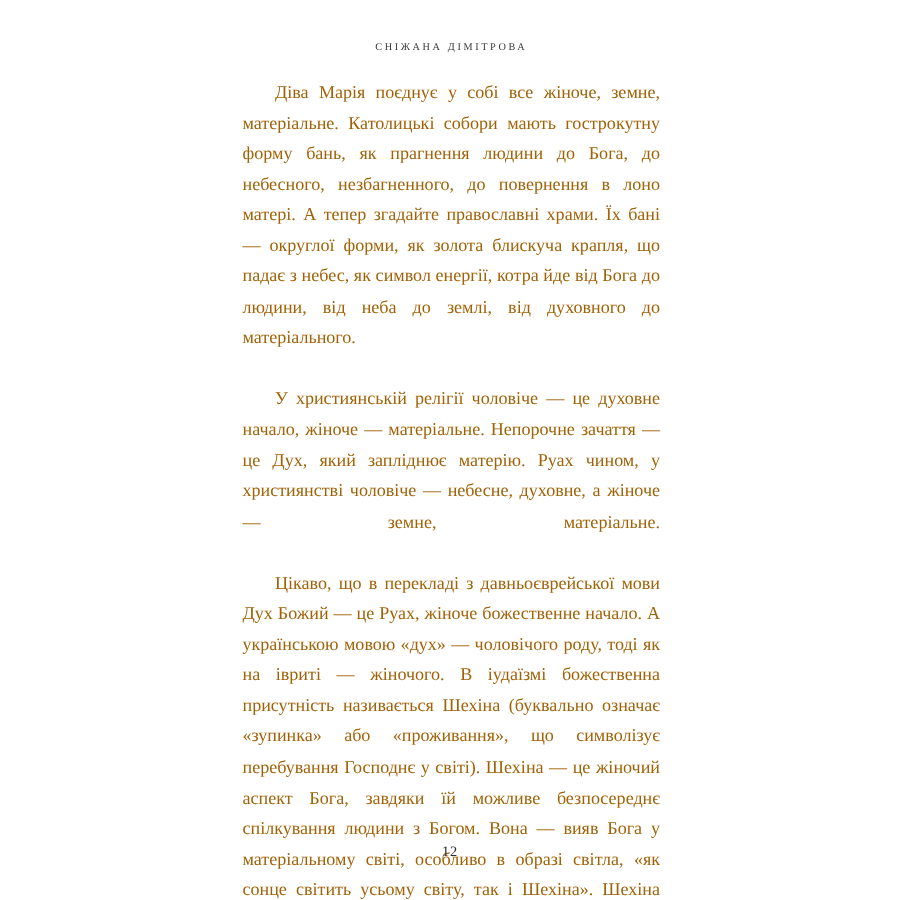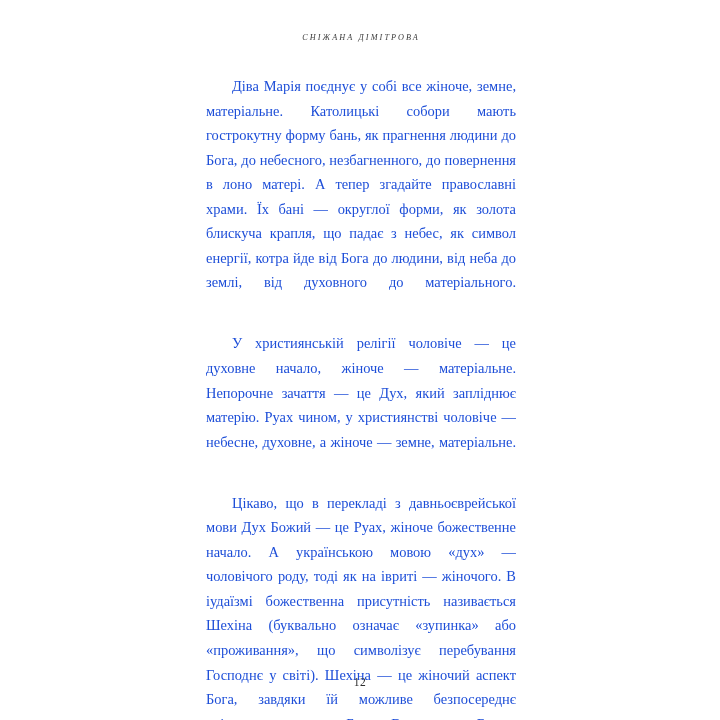--- a/index.html
+++ b/index.html
@@ -33,39 +33,38 @@
     left: 0;
     width: 720px;
     text-align: center;
     font-size: 8.2px;
     letter-spacing: 2.1px;
     text-indent: 2.1px;
     color: #3a3a3a;
     font-family: "Liberation Serif", "DejaVu Serif", serif;
     text-transform: uppercase;
     white-space: nowrap;
-    font-style: italic;
   }
 
   
   .text-block {
     position: absolute;
     top: 62px;
     left: 194px;
     width: 334px;
   }
 
   .text-block p {
-    margin: 12px;
+    margin: 0;
     text-align: justify;
     text-justify: inter-word;
     font-size: 14.45px;
     line-height: 24.55px;
     text-indent: 26px;
-    color: #1d4ed8;
+    color: #a16207;
     hyphens: manual;
     -webkit-hyphens: manual;
   }
 
   .text-block p:last-child {
     text-align: justify;
   }
 
   
   .text-block p::after {

